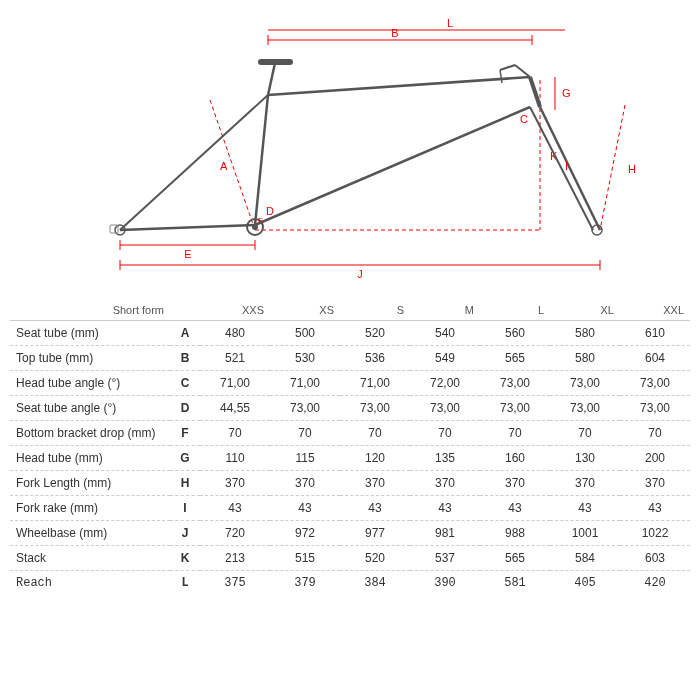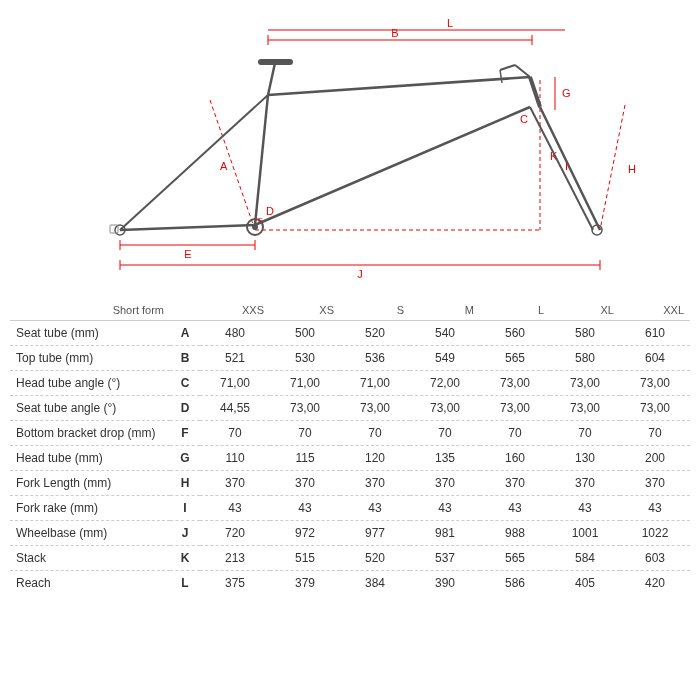--- a/index.html
+++ b/index.html
@@ -51,20 +51,21 @@
     .spec-table thead th.col-short { width: 160px; }
     .spec-table thead th.col-letter { width: 30px; }
     .spec-table thead th.col-size { width: 70px; }
 
     .spec-table tbody tr {
       border-bottom: 1px dashed #ccc;
     }
 
     .spec-table tbody tr:last-child {
       border-bottom: none;
+      font-family: Liberation Mono, monospace;
     }
 
     .spec-table tbody td {
       padding: 5px 6px;
       font-size: 12px;
       color: #333;
       text-align: center;
     }
 
     .spec-table tbody td.col-name {
@@ -298,20 +299,20 @@
           <td>584</td>
           <td>603</td>
         </tr>
         <tr>
           <td class="col-name">Reach</td>
           <td class="col-letter-cell">L</td>
           <td>375</td>
           <td>379</td>
           <td>384</td>
           <td>390</td>
-          <td>586</td>
+          <td>581</td>
           <td>405</td>
           <td>420</td>
         </tr>
       </tbody>
   </table>
 
 </div>
 
 </body></html>

